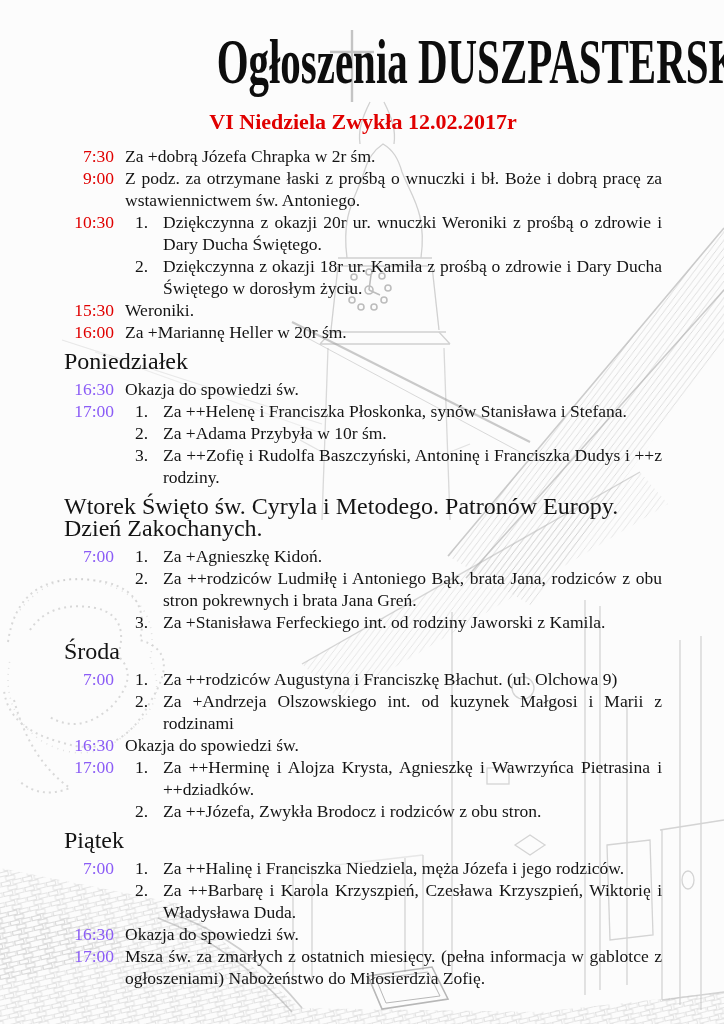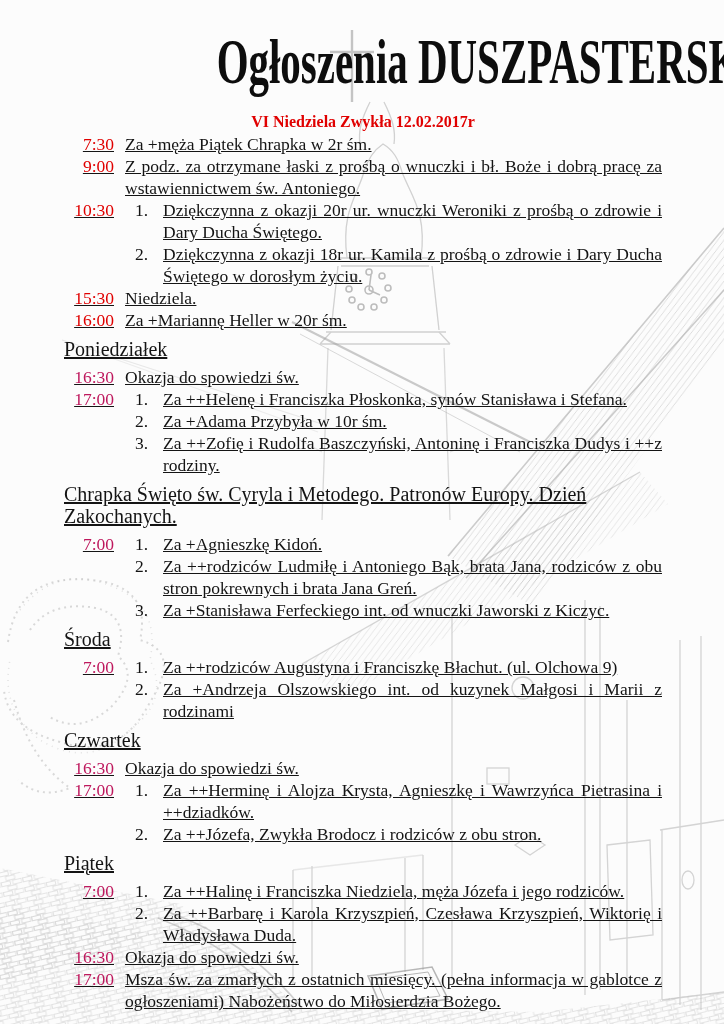--- a/index.html
+++ b/index.html
@@ -17,32 +17,32 @@
 
   h1.title{
     margin:0;text-align:center;font-weight:700;color:#0d0d0d;
     font-size:63px;line-height:72px;white-space:nowrap;
   }
   h1.title .squeeze{
     display:inline-block;transform:scaleX(0.65);transform-origin:50% 50%;
     letter-spacing:0px;
   }
   .subtitle{
-    text-align:center;font-weight:700;font-size:16px;line-height:22px;
+    text-align:center;font-weight:700;font-size:22px;line-height:22px;
     margin-top:13px;color:#e00000;
   }
-  #sections{font-size:17.5px;line-height:22px;text-decoration:underline;}
+  #sections{margin-top:12px;font-size:17.5px;line-height:22px;}
   section.day-section{margin:0;}
   h2.day{
-    font-size:20px;line-height:22px;font-weight:400;margin:7px 0 6px 0;
+    font-size:24px;line-height:22px;font-weight:400;margin:7px 0 6px 0;
   }
   .row{display:flex;align-items:flex-start;}
   .time{
     flex:0 0 50px;width:50px;text-align:right;margin-right:11px;
-    color:#be185d;
+    color:#8b5cf6;
   }
   .time.red{color:#e00000;}
   .entry-text{
     flex:1;text-align:justify;text-align-last:left;
   }
   ol.intentions{
     flex:1;list-style:none;margin:0;padding:0 0 0 38px;
     counter-reset:item;
   }
   ol.intentions li{
@@ -150,36 +150,36 @@
     </g>
   </svg>
 
   <div class="content">
     <h1 class="title"><span class="squeeze">Ogłoszenia DUSZPASTERSKIE</span></h1>
     <div class="subtitle">VI Niedziela Zwykła 12.02.2017r</div>
     <div id="sections">
         <section class="day-section">
           <div class="row">
             <span class="time red">7:30</span>
-            <div class="entry-text">Za +męża Piątek Chrapka w 2r śm.</div>
+            <div class="entry-text">Za +dobrą Józefa Chrapka w 2r śm.</div>
           </div>
           <div class="row">
             <span class="time red">9:00</span>
             <div class="entry-text">Z podz. za otrzymane łaski z prośbą o wnuczki i bł. Boże i dobrą pracę za wstawiennictwem św. Antoniego.</div>
           </div>
           <div class="row">
             <span class="time red">10:30</span>
             <ol class="intentions">
               <li>Dziękczynna z okazji 20r ur. wnuczki Weroniki z prośbą o zdrowie i Dary Ducha Świętego.</li>
               <li>Dziękczynna z okazji 18r ur. Kamila z prośbą o zdrowie i Dary Ducha Świętego w dorosłym życiu.</li>
             </ol>
           </div>
           <div class="row">
             <span class="time red">15:30</span>
-            <div class="entry-text">Niedziela.</div>
+            <div class="entry-text">Weroniki.</div>
           </div>
           <div class="row">
             <span class="time red">16:00</span>
             <div class="entry-text">Za +Mariannę Heller w 20r śm.</div>
           </div>
         </section>
         <section class="day-section">
           <h2 class="day">Poniedziałek</h2>
           <div class="row">
             <span class="time">16:30</span>
@@ -188,42 +188,41 @@
           <div class="row">
             <span class="time">17:00</span>
             <ol class="intentions">
               <li>Za ++Helenę i Franciszka Płoskonka, synów Stanisława i Stefana.</li>
               <li>Za +Adama Przybyła w 10r śm.</li>
               <li>Za ++Zofię i Rudolfa Baszczyński, Antoninę i Franciszka Dudys i ++z rodziny.</li>
             </ol>
           </div>
         </section>
         <section class="day-section">
-          <h2 class="day">Chrapka Święto św. Cyryla i Metodego. Patronów Europy. Dzień Zakochanych.</h2>
+          <h2 class="day">Wtorek Święto św. Cyryla i Metodego. Patronów Europy. Dzień Zakochanych.</h2>
           <div class="row">
             <span class="time">7:00</span>
             <ol class="intentions">
               <li>Za +Agnieszkę Kidoń.</li>
               <li>Za ++rodziców Ludmiłę i Antoniego Bąk, brata Jana, rodziców z obu stron pokrewnych i brata Jana Greń.</li>
-              <li>Za +Stanisława Ferfeckiego int. od wnuczki Jaworski z Kiczyc.</li>
+              <li>Za +Stanisława Ferfeckiego int. od rodziny Jaworski z Kamila.</li>
             </ol>
           </div>
         </section>
         <section class="day-section">
           <h2 class="day">Środa</h2>
           <div class="row">
             <span class="time">7:00</span>
             <ol class="intentions">
               <li>Za ++rodziców Augustyna i Franciszkę Błachut. (ul. Olchowa 9)</li>
               <li>Za +Andrzeja Olszowskiego int. od kuzynek Małgosi i Marii z rodzinami</li>
             </ol>
           </div>
         </section>
         <section class="day-section">
-          <h2 class="day">Czwartek</h2>
           <div class="row">
             <span class="time">16:30</span>
             <div class="entry-text">Okazja do spowiedzi św.</div>
           </div>
           <div class="row">
             <span class="time">17:00</span>
             <ol class="intentions">
               <li>Za ++Herminę i Alojza Krysta, Agnieszkę i Wawrzyńca Pietrasina i ++dziadków.</li>
               <li>Za ++Józefa, Zwykła Brodocz i rodziców z obu stron.</li>
             </ol>
@@ -237,18 +236,18 @@
               <li>Za ++Halinę i Franciszka Niedziela, męża Józefa i jego rodziców.</li>
               <li>Za ++Barbarę i Karola Krzyszpień, Czesława Krzyszpień, Wiktorię i Władysława Duda.</li>
             </ol>
           </div>
           <div class="row">
             <span class="time">16:30</span>
             <div class="entry-text">Okazja do spowiedzi św.</div>
           </div>
           <div class="row">
             <span class="time">17:00</span>
-            <div class="entry-text">Msza św. za zmarłych z ostatnich miesięcy. (pełna informacja w gablotce z ogłoszeniami) Nabożeństwo do Miłosierdzia Bożego.</div>
+            <div class="entry-text">Msza św. za zmarłych z ostatnich miesięcy. (pełna informacja w gablotce z ogłoszeniami) Nabożeństwo do Miłosierdzia Zofię.</div>
           </div>
         </section>
       </div>
   </div>
 </div>
 
 </body></html>

